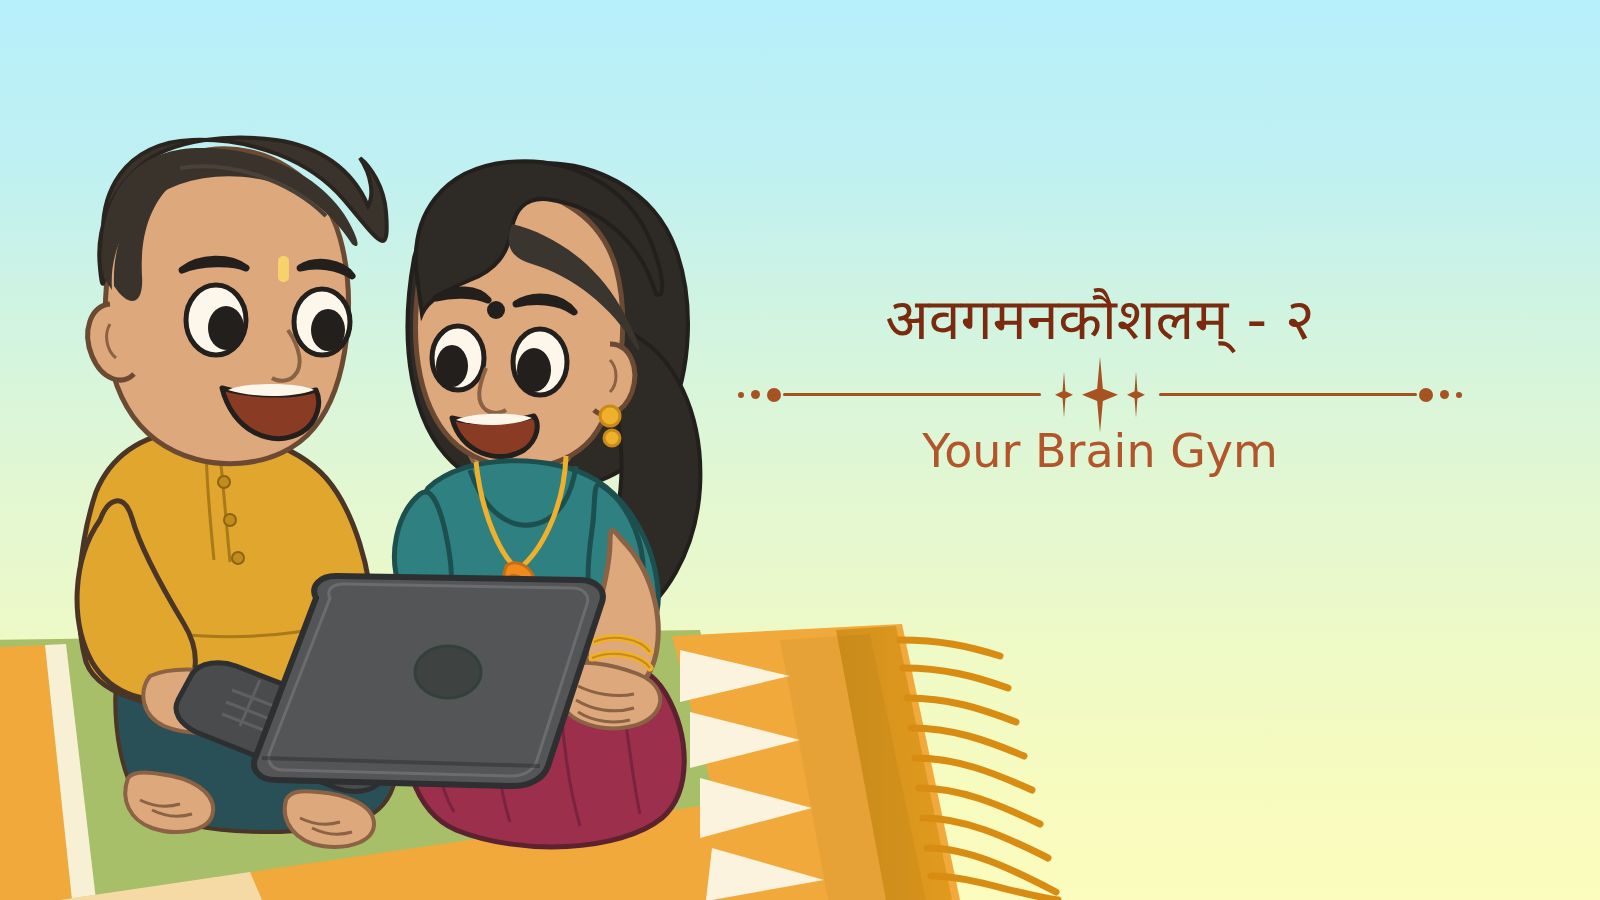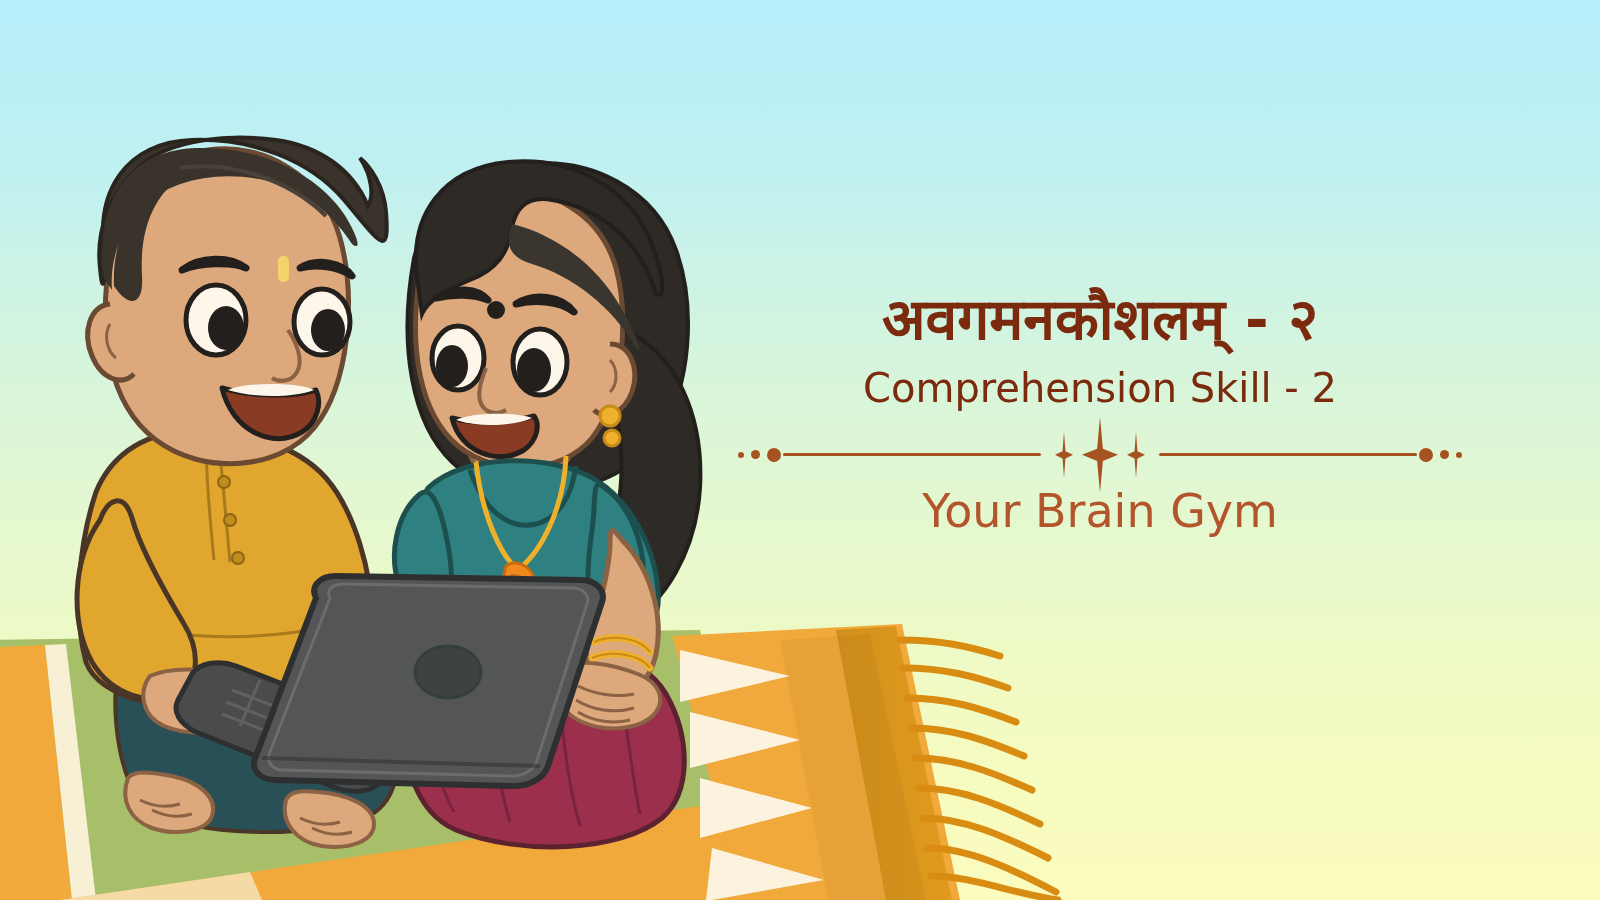--- a/index.html
+++ b/index.html
@@ -20,21 +20,21 @@
   }
   svg.scene{position:absolute;left:0;top:0;width:1600px;height:900px;display:block;}
 
   
   #textblock{
     position:absolute;left:735px;top:288px;width:730px;
     text-align:center;
   }
   #title-sanskrit{
     font-family:"DejaVu Sans","Liberation Sans",sans-serif;
-    font-weight:700;
+    font-weight:400;
     font-size:57px;
     line-height:1.12;
     color:#7b2a0e;
     letter-spacing:0px;
     white-space:nowrap;
     margin:0;
   }
   #title-english{
     font-family:"DejaVu Sans","Liberation Sans",sans-serif;
     font-weight:400;
@@ -343,21 +343,20 @@
         <path d="M 262 758 L 540 766" stroke="#2e2f30" stroke-width="4" opacity="0.5"></path>
       </g>
 
     </g>
   </svg>
 
   <div id="textblock">
 
     <div id="title-sanskrit">अवगमनकौशलम् - २</div>
 
-    <div id="title-english">Comprehension Skill - 2</div>
 
     <div id="divider">
       <span class="dots left">
         <span class="dot s"></span>
         <span class="dot m"></span>
         <span class="dot l"></span>
       </span>
       <span class="rule"></span>
       <span class="stars">
         <span class="star4 small"></span>

